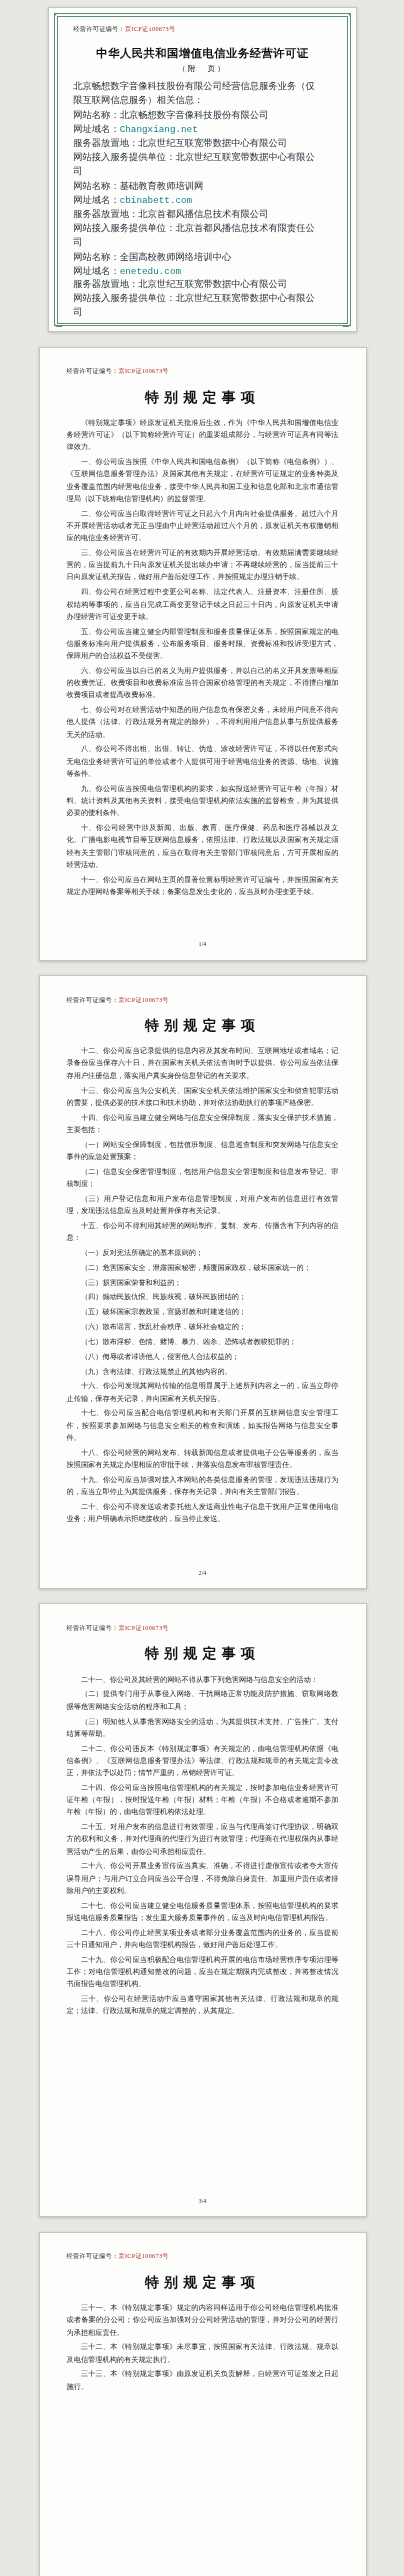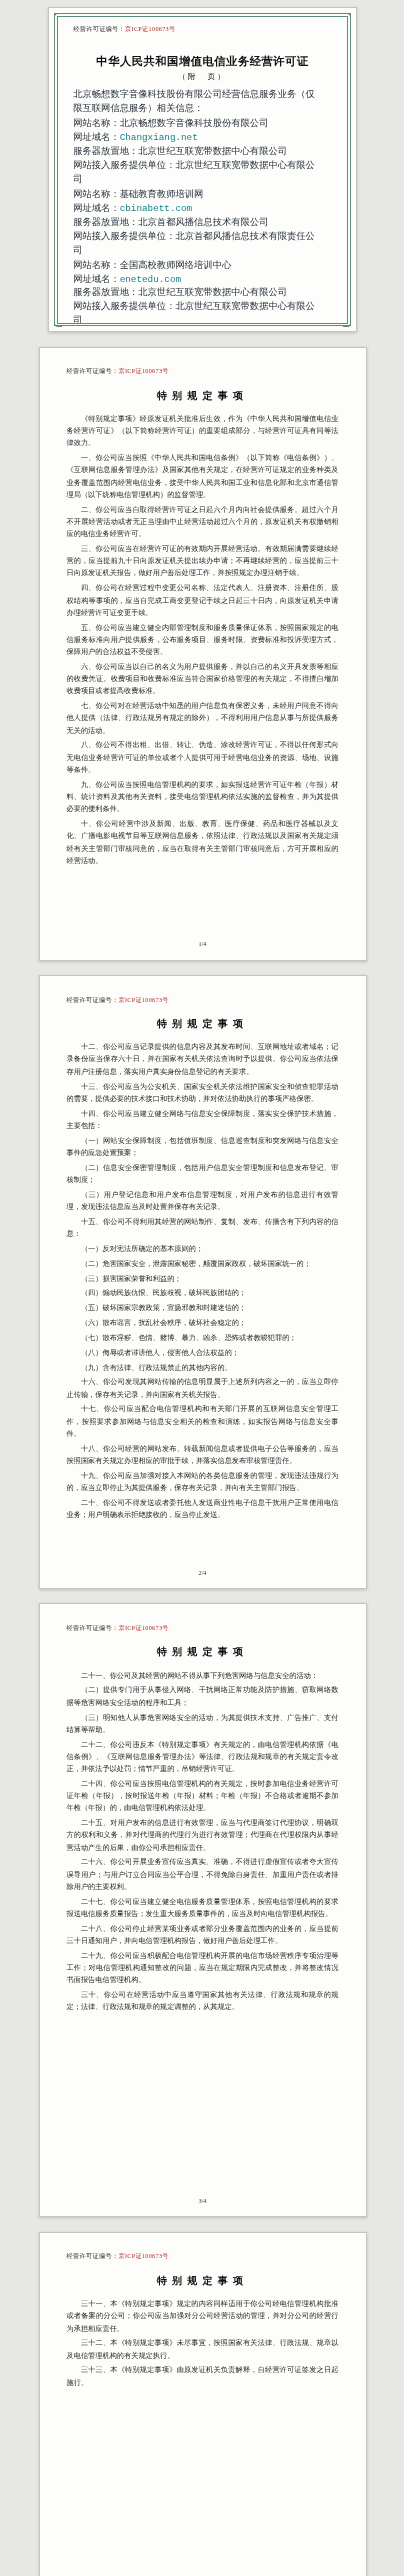--- a/index.html
+++ b/index.html
@@ -43,21 +43,21 @@
     overflow:hidden;
   }
   .corner{ position:absolute; width:7.2px; height:7.2px; border:1px solid #5e8c7c; }
   .corner.tl{ top:-1.5px; left:-1.5px; border-right:none; border-bottom:none; border-top-left-radius:4.1px;}
   .corner.tr{ top:-1.5px; right:-1.5px; border-left:none; border-bottom:none; border-top-right-radius:4.1px;}
   .corner.bl{ bottom:-1.5px; left:-1.5px; border-right:none; border-top:none; border-bottom-left-radius:4.1px;}
   .corner.br{ bottom:-1.5px; right:-1.5px; border-left:none; border-top:none; border-bottom-right-radius:4.1px;}
   .lp-header{ font-size:6.2px; color:#222; letter-spacing:0.3px; }
   .red{ color:#b02a23; }
   .lp-title{
-    margin-top:20px;
+    margin-top:12px;
     text-align:center;
     font-size:11.3px;
     font-weight:bold;
     letter-spacing:0.5px;
     color:#111;
   }
   .lp-sub{ text-align:center; font-size:7.7px; margin-top:3.1px; letter-spacing:2.1px; color:#111; }
   .lp-body{
     margin-top:6.2px;
     font-size:9.3px;
@@ -73,21 +73,21 @@
   
   .prov-page{
     width:328px;
     height:614px;
     padding:19.6px 27px 15.5px;
     position:relative;
   }
   .pp-header{ font-size:6.2px; color:#222; letter-spacing:0.3px; }
   .pp-title{
     text-align:center;
-    font-size:10px;
+    font-size:14px;
     font-weight:bold;
     letter-spacing:5.2px;
     margin:12.4px 0 10.3px;
     color:#111;
     font-family:"Liberation Sans","DejaVu Sans",sans-serif;
   }
   .pp-body p{
     margin:0 0 2.6px;
     font-size:7.2px;
     line-height:1.7;
@@ -159,20 +159,21 @@
           <p>一、你公司应当按照《中华人民共和国电信条例》（以下简称《电信条例》）、《互联网信息服务管理办法》及国家其他有关规定，在经营许可证规定的业务种类及业务覆盖范围内经营电信业务，接受中华人民共和国工业和信息化部和北京市通信管理局（以下统称电信管理机构）的监督管理。</p>
           <p>二、你公司应当自取得经营许可证之日起六个月内向社会提供服务。超过六个月不开展经营活动或者无正当理由中止经营活动超过六个月的，原发证机关有权撤销相应的电信业务经营许可。</p>
           <p>三、你公司应当在经营许可证的有效期内开展经营活动。有效期届满需要继续经营的，应当提前九十日向原发证机关提出续办申请；不再继续经营的，应当提前三十日向原发证机关报告，做好用户善后处理工作，并按照规定办理注销手续。</p>
           <p>四、你公司在经营过程中变更公司名称、法定代表人、注册资本、注册住所、股权结构等事项的，应当自完成工商变更登记手续之日起三十日内，向原发证机关申请办理经营许可证变更手续。</p>
           <p>五、你公司应当建立健全内部管理制度和服务质量保证体系，按照国家规定的电信服务标准向用户提供服务，公布服务项目、服务时限、资费标准和投诉受理方式，保障用户的合法权益不受侵害。</p>
           <p>六、你公司应当以自己的名义为用户提供服务，并以自己的名义开具发票等相应的收费凭证。收费项目和收费标准应当符合国家价格管理的有关规定，不得擅自增加收费项目或者提高收费标准。</p>
           <p>七、你公司对在经营活动中知悉的用户信息负有保密义务，未经用户同意不得向他人提供（法律、行政法规另有规定的除外），不得利用用户信息从事与所提供服务无关的活动。</p>
           <p>八、你公司不得出租、出借、转让、伪造、涂改经营许可证，不得以任何形式向无电信业务经营许可证的单位或者个人提供可用于经营电信业务的资源、场地、设施等条件。</p>
           <p>九、你公司应当按照电信管理机构的要求，如实报送经营许可证年检（年报）材料、统计资料及其他有关资料，接受电信管理机构依法实施的监督检查，并为其提供必要的便利条件。</p>
           <p>十、你公司经营中涉及新闻、出版、教育、医疗保健、药品和医疗器械以及文化、广播电影电视节目等互联网信息服务，依照法律、行政法规以及国家有关规定须经有关主管部门审核同意的，应当在取得有关主管部门审核同意后，方可开展相应的经营活动。</p>
+          <p>十一、你公司应当在网站主页的显著位置标明经营许可证编号，并按照国家有关规定办理网站备案等相关手续；备案信息发生变化的，应当及时办理变更手续。</p>
         </div>
     <div class="pp-pagenum">1/4</div>
   </section>
 
   <section class="sheet prov-page">
     <div class="pp-header">
       <span class="pp-h-label">经营许可证编号：</span><span class="red pp-h-num">京ICP证100673号</span>
     </div>
     <div class="pp-title">特别规定事项</div>
     <div class="pp-body">

